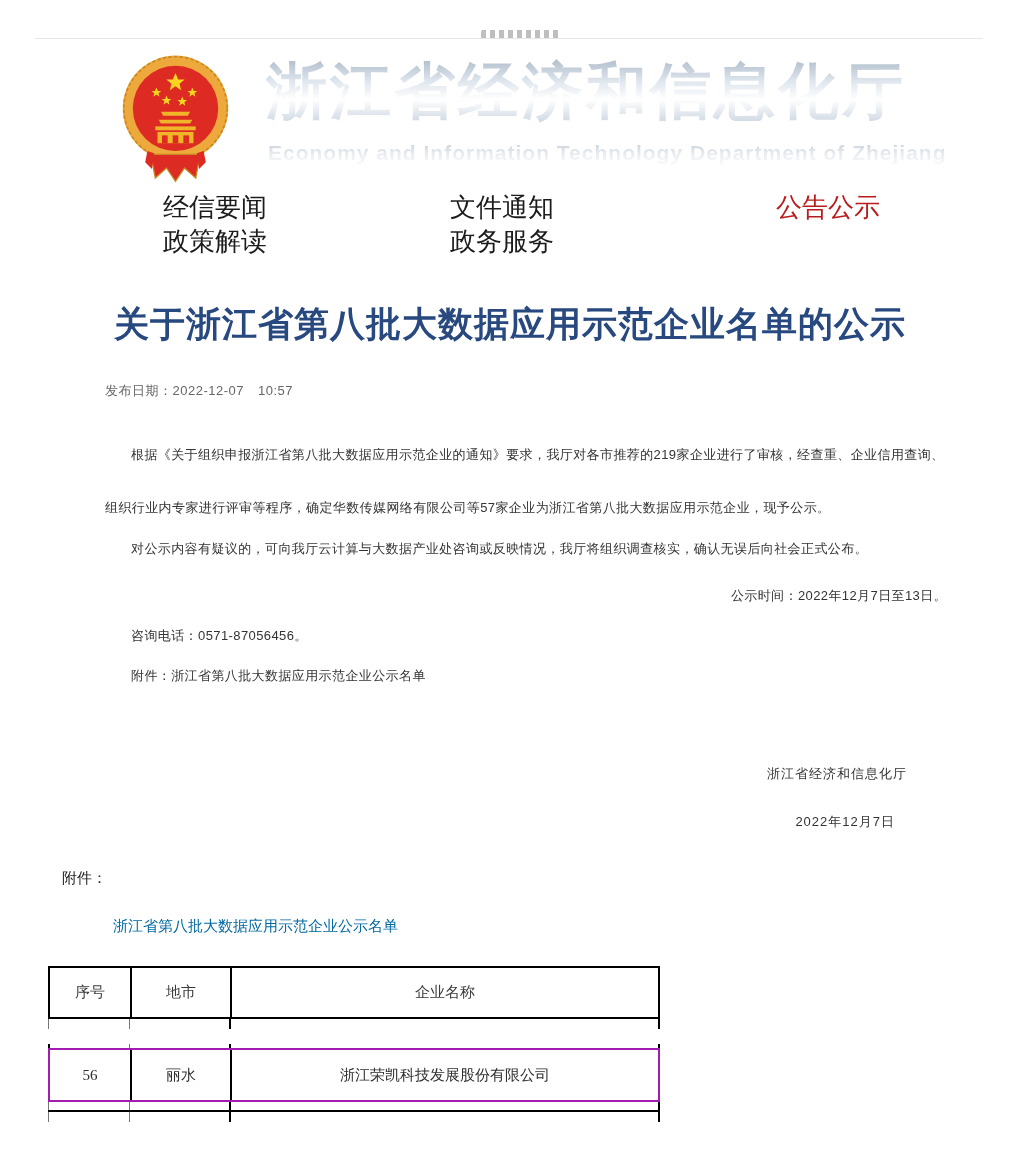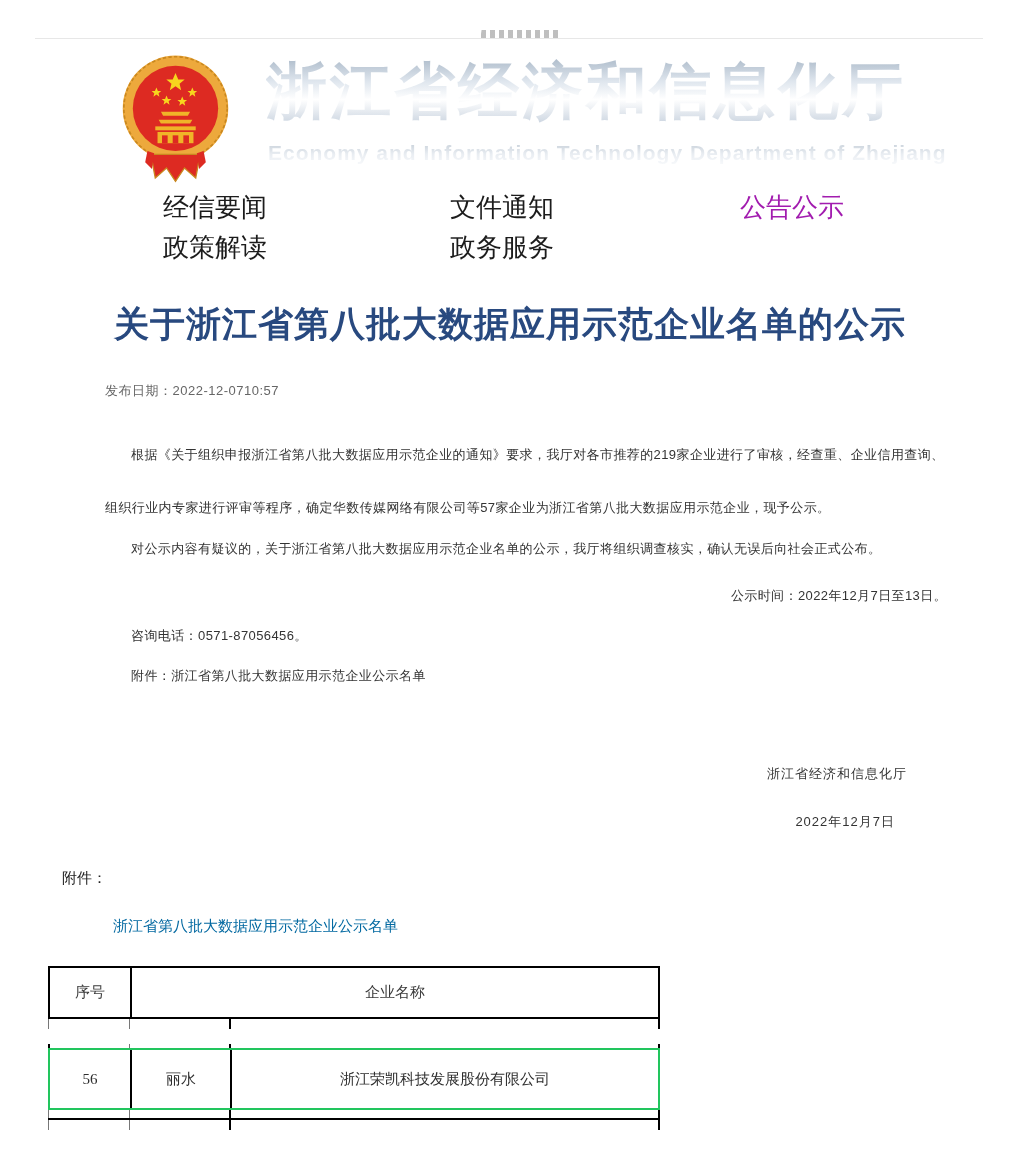--- a/index.html
+++ b/index.html
@@ -37,36 +37,36 @@
     position: absolute; left: 268px; top: 141px;
     font-size: 21px; font-weight: bold; letter-spacing: 1px;
     background: linear-gradient(180deg, #c3ccd6 0%, #e9edf2 55%, #f7f9fb 100%);
     -webkit-background-clip: text; background-clip: text;
     color: transparent;
   }
   
   .nav {
     position: absolute; left: 163px; top: 193px; width: 720px;
     display: grid; grid-template-columns: 287px 290px auto;
-    row-gap: 12px;
+    row-gap: 6px;
     font-size: 26px; line-height: 28px; color: #1c1c1c; font-weight: 500;
   }
   .nav-item { cursor: pointer; white-space: nowrap; }
-  .nav-item.muted { color: #a21caf; }
+  .nav-item.muted { color: #b91c1c; margin-left: 36px; }
   
   .article-title {
     position: absolute; left: 35px; top: 301px; width: 950px;
     text-align: center;
     font-size: 35px; font-weight: bold; color: #28497f; letter-spacing: 1px;
   }
   .pub-row {
     position: absolute; left: 105px; top: 382px;
     font-size: 13px; color: #666666; letter-spacing: .5px;
   }
-  .pub-row .t { }
+  .pub-row .t { margin-left: 14px; }
   .body-text {
     position: absolute; left: 105px; top: 428px; width: 842px;
     font-size: 13px; color: #333333; letter-spacing: .4px;
   }
   .body-text p { text-indent: 2em; }
   .body-text p.first { line-height: 53px; margin-bottom: 2px; }
   .body-text p.single { line-height: 26px; }
   .body-text p.m21 { margin-top: 21px; text-align: right; }
   .body-text p.m14 { margin-top: 14px; }
   .sig-name  { position: absolute; right: 116px; top: 765px; font-size: 13px; color: #333; letter-spacing: 1px; }
@@ -86,22 +86,22 @@
   }
   .tbl-head .c1, .tbl-row .c1 { width: 82px;  border-right: 2px solid #000; }
   .tbl-head .c2, .tbl-row .c2 { width: 100px; border-right: 2px solid #000; }
   .tbl-head .c3, .tbl-row .c3 { flex: 1; border-radius: 22px; }
   .stubs { position: relative; width: 612px; }
   .stubs .v { position: absolute; top: 0; bottom: 0; width: 2px; background: #000; }
   .stubs .v.g { background: #777; width: 1px; }
   .v.p0 { left: 0; } .v.p1 { left: 81px; } .v.p2 { left: 181px; } .v.p3 { right: 0; }
   .tbl-frag2 { position: absolute; left: 48px; top: 1044px; width: 612px; }
   .tbl-row {
-    display: flex; height: 62px;
-    border: 2px solid #22c55e; background: #fff;
+    display: flex; height: 54px;
+    border: 2px solid #a21caf; background: #fff;
   }
   .tbl-row .c { font-size: 15px; color: #2e2e2e; }
   .tbl-row .c1 { font-family: "Liberation Serif", "DejaVu Serif", serif; }
   .hline { width: 612px; height: 2px; background: #000; }
 </style>
 </head>
 <body>
 
 <div class="page">
 
@@ -148,35 +148,36 @@
   </div>
 
   <h1 class="article-title">关于浙江省第八批大数据应用示范企业名单的公示</h1>
 
   <div class="pub-row">
     <span>发布日期：</span><span>2022-12-07</span><span class="t">10:57</span>
   </div>
 
   <div class="body-text">
     <p class="first">根据《关于组织申报浙江省第八批大数据应用示范企业的通知》要求，我厅对各市推荐的219家企业进行了审核，经查重、企业信用查询、组织行业内专家进行评审等程序，确定华数传媒网络有限公司等57家企业为浙江省第八批大数据应用示范企业，现予公示。</p>
-    <p class="single">对公示内容有疑议的，关于浙江省第八批大数据应用示范企业名单的公示，我厅将组织调查核实，确认无误后向社会正式公布。</p>
+    <p class="single">对公示内容有疑议的，可向我厅云计算与大数据产业处咨询或反映情况，我厅将组织调查核实，确认无误后向社会正式公布。</p>
     <p class="single m21">公示时间：2022年12月7日至13日。</p>
     <p class="single m14">咨询电话：0571-87056456。</p>
     <p class="single m14">附件：浙江省第八批大数据应用示范企业公示名单</p>
   </div>
 
   <div class="sig-name">浙江省经济和信息化厅</div>
   <div class="sig-date">2022年12月7日</div>
 
   <div class="att-label">附件：</div>
   <div class="att-table-title">浙江省第八批大数据应用示范企业公示名单</div>
 
   <div class="tbl-frag1">
     <div class="tbl-head">
       <div class="c c1">序号</div>
+      <div class="c c2">地市</div>
       <div class="c c3">企业名称</div>
     </div>
     <div class="stubs" style="height:10px">
       <div class="v g p0"></div>
         <div class="v g p1"></div>
         <div class="v p2"></div>
         <div class="v p3"></div>
     </div>
   </div>
 

